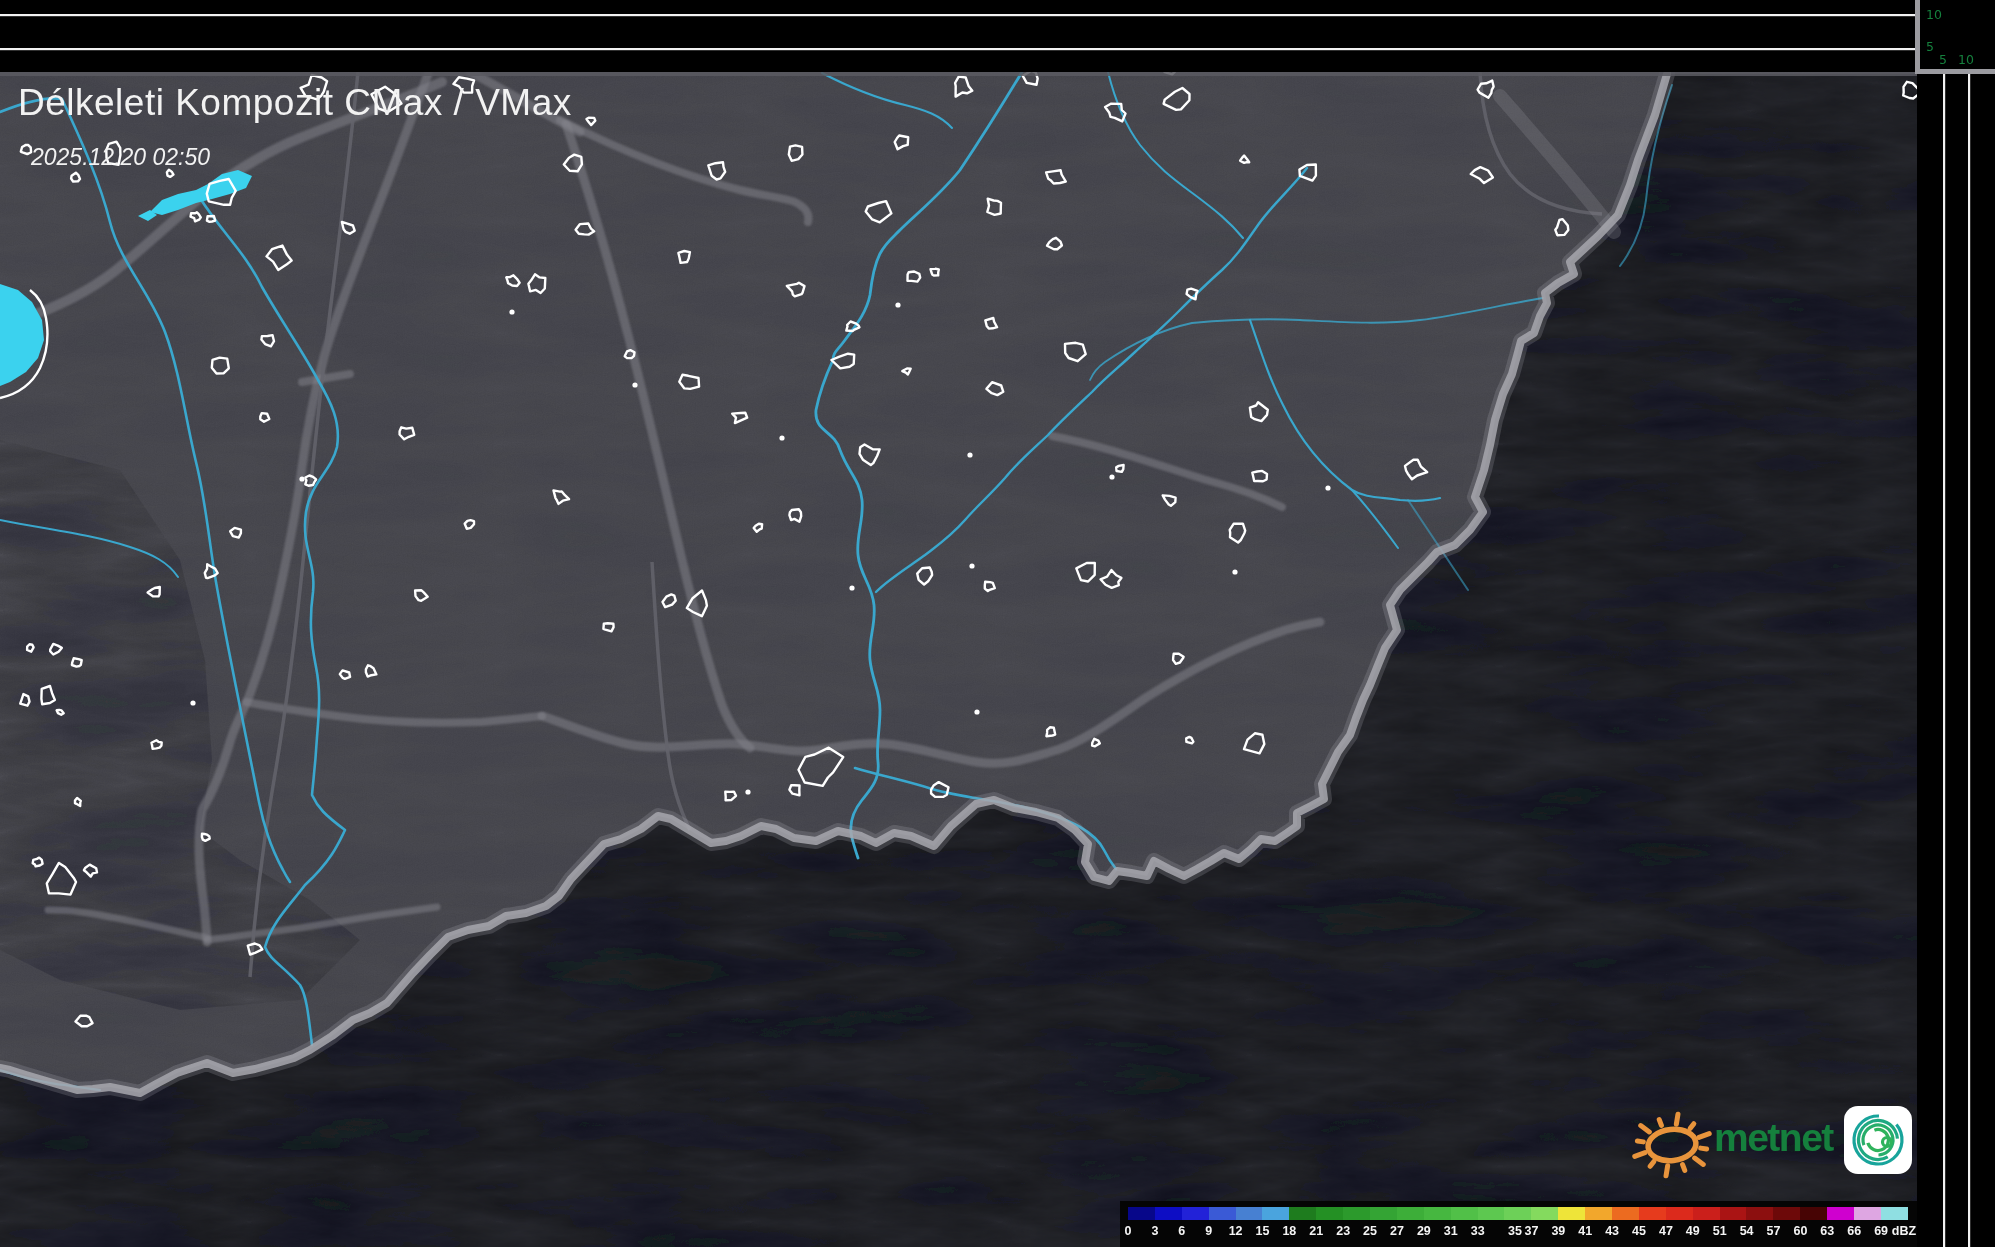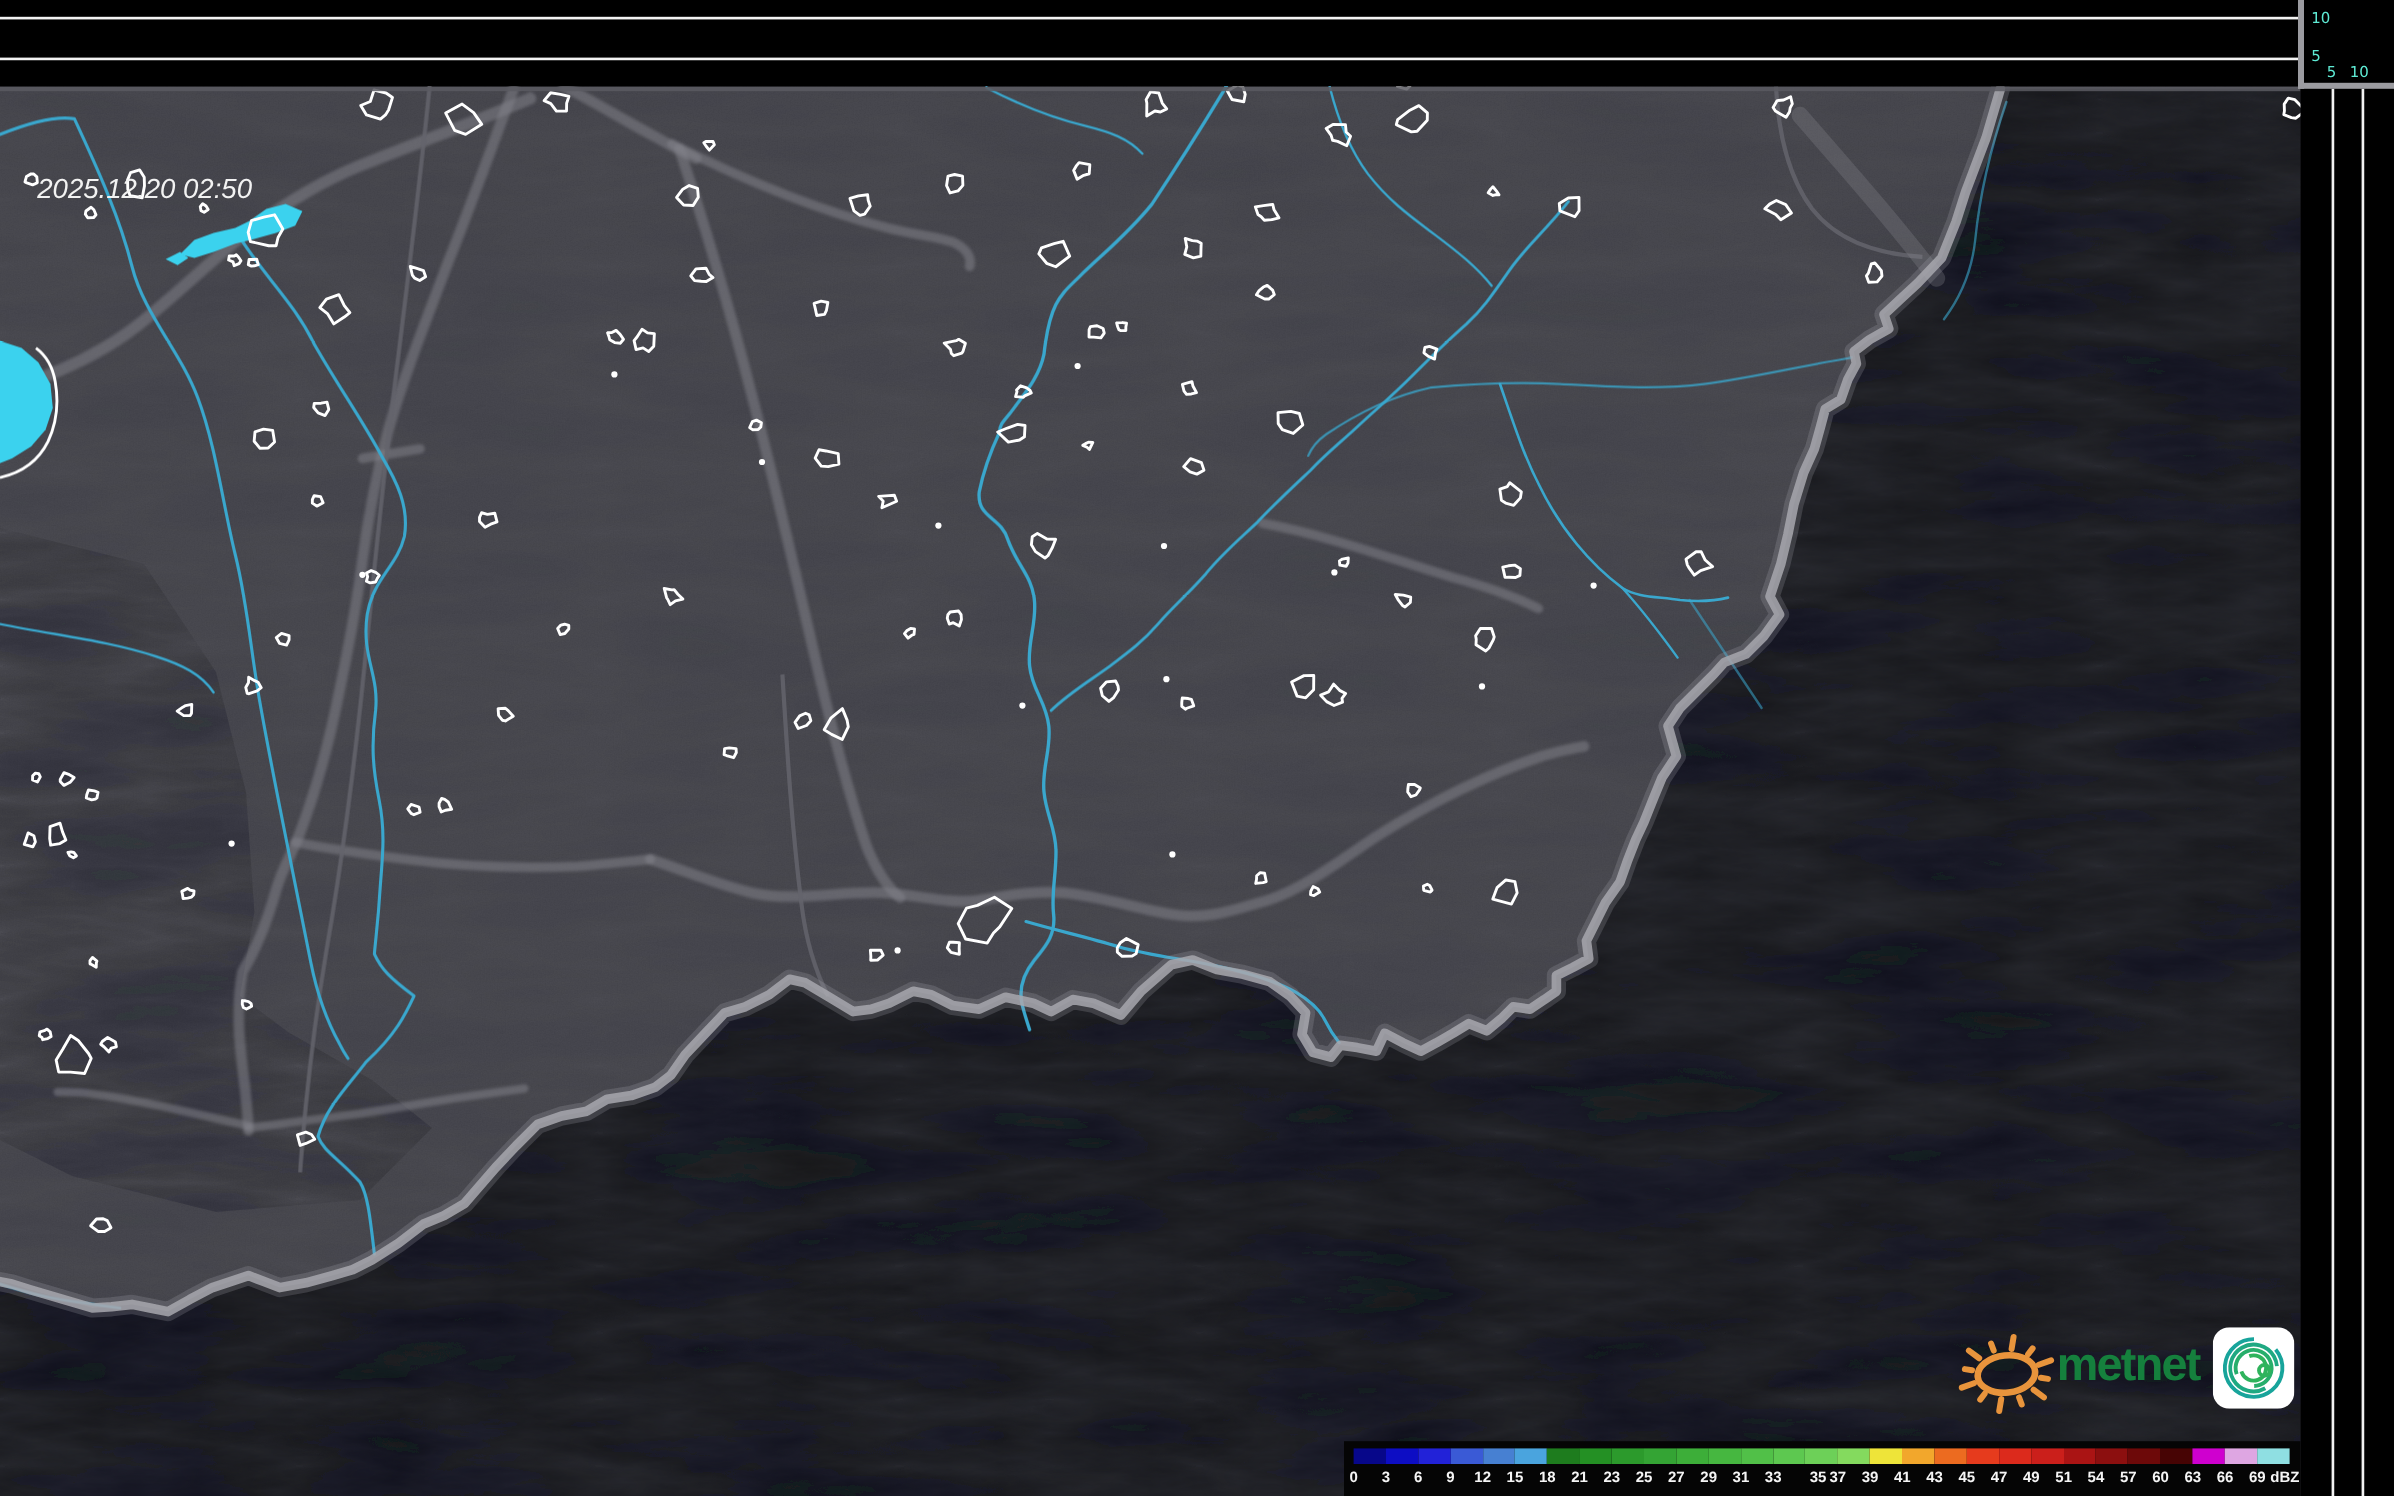--- a/index.html
+++ b/index.html
@@ -2,21 +2,21 @@
 <html style="--river: #3aa7cd; --road: #85858d; --county: #64646c; --settlement: #ffffff;"><head>
 <meta charset="utf-8">
 <style>
   html,body{margin:0;padding:0;background:#000;}
   #stage{position:relative;width:1995px;height:1247px;background:#000;overflow:hidden;
          font-family:"Liberation Sans","DejaVu Sans",sans-serif;}
   #map-svg{position:absolute;left:0;top:0;}
   .overlay{position:absolute;color:#f2f2f2;white-space:nowrap;}
   .app-title{left:18px;top:82px;font-size:37px;letter-spacing:0.5px;}
   .app-timestamp{left:31px;top:144px;font-size:23px;font-style:italic;}
-  .ruler-label{position:absolute;color:#5eead4;font-size:12.5px;font-family:"DejaVu Sans",sans-serif;}
+  .ruler-label{position:absolute;color:#15803d;font-size:12.5px;font-family:"DejaVu Sans",sans-serif;}
   #rv10{left:1926px;top:7px;}
   #rv5{left:1926px;top:39px;}
   #rh5{left:1933px;top:52px;width:20px;text-align:center;}
   #rh10{left:1956px;top:52px;width:20px;text-align:center;}
   #colorbar-panel{position:absolute;left:1120px;top:1201px;width:797px;height:46px;background:#050505;}
   #colorbar-bar{position:absolute;left:8px;top:6px;width:780px;height:13px;display:flex;}
   #colorbar-bar span{flex:1 1 0;height:100%;}
   .cb-label{position:absolute;top:23px;transform:translateX(-50%);color:#f5f5f5;
             font-size:12.5px;font-weight:bold;font-family:"Liberation Sans",sans-serif;}
   #logo{position:absolute;left:1632px;top:1100px;width:288px;height:84px;}
@@ -253,20 +253,21 @@
     <g>
       <rect x="0" y="14" width="1917" height="2.2" fill="#f2f2f2"></rect>
       <rect x="0" y="48" width="1917" height="2.2" fill="#f2f2f2"></rect>
       <rect x="1943" y="74" width="2.2" height="1173" fill="#f2f2f2"></rect>
       <rect x="1968" y="74" width="2.2" height="1173" fill="#f2f2f2"></rect>
       <rect x="1915" y="0" width="5" height="74" fill="#9b9ba0"></rect>
       <rect x="1915" y="69" width="80" height="5" fill="#9b9ba0"></rect>
     </g>
   </svg>
 
+  <div class="overlay app-title">Délkeleti Kompozit CMax / VMax</div>
   <div class="overlay app-timestamp">2025.12.20 02:50</div>
 
   <span class="ruler-label" id="rv10">10</span>
   <span class="ruler-label" id="rv5">5</span>
   <span class="ruler-label" id="rh5">5</span>
   <span class="ruler-label" id="rh10">10</span>
 
   <div id="colorbar-panel">
     <div id="colorbar-bar">
         <span style="background: rgb(7, 7, 138);"></span>

